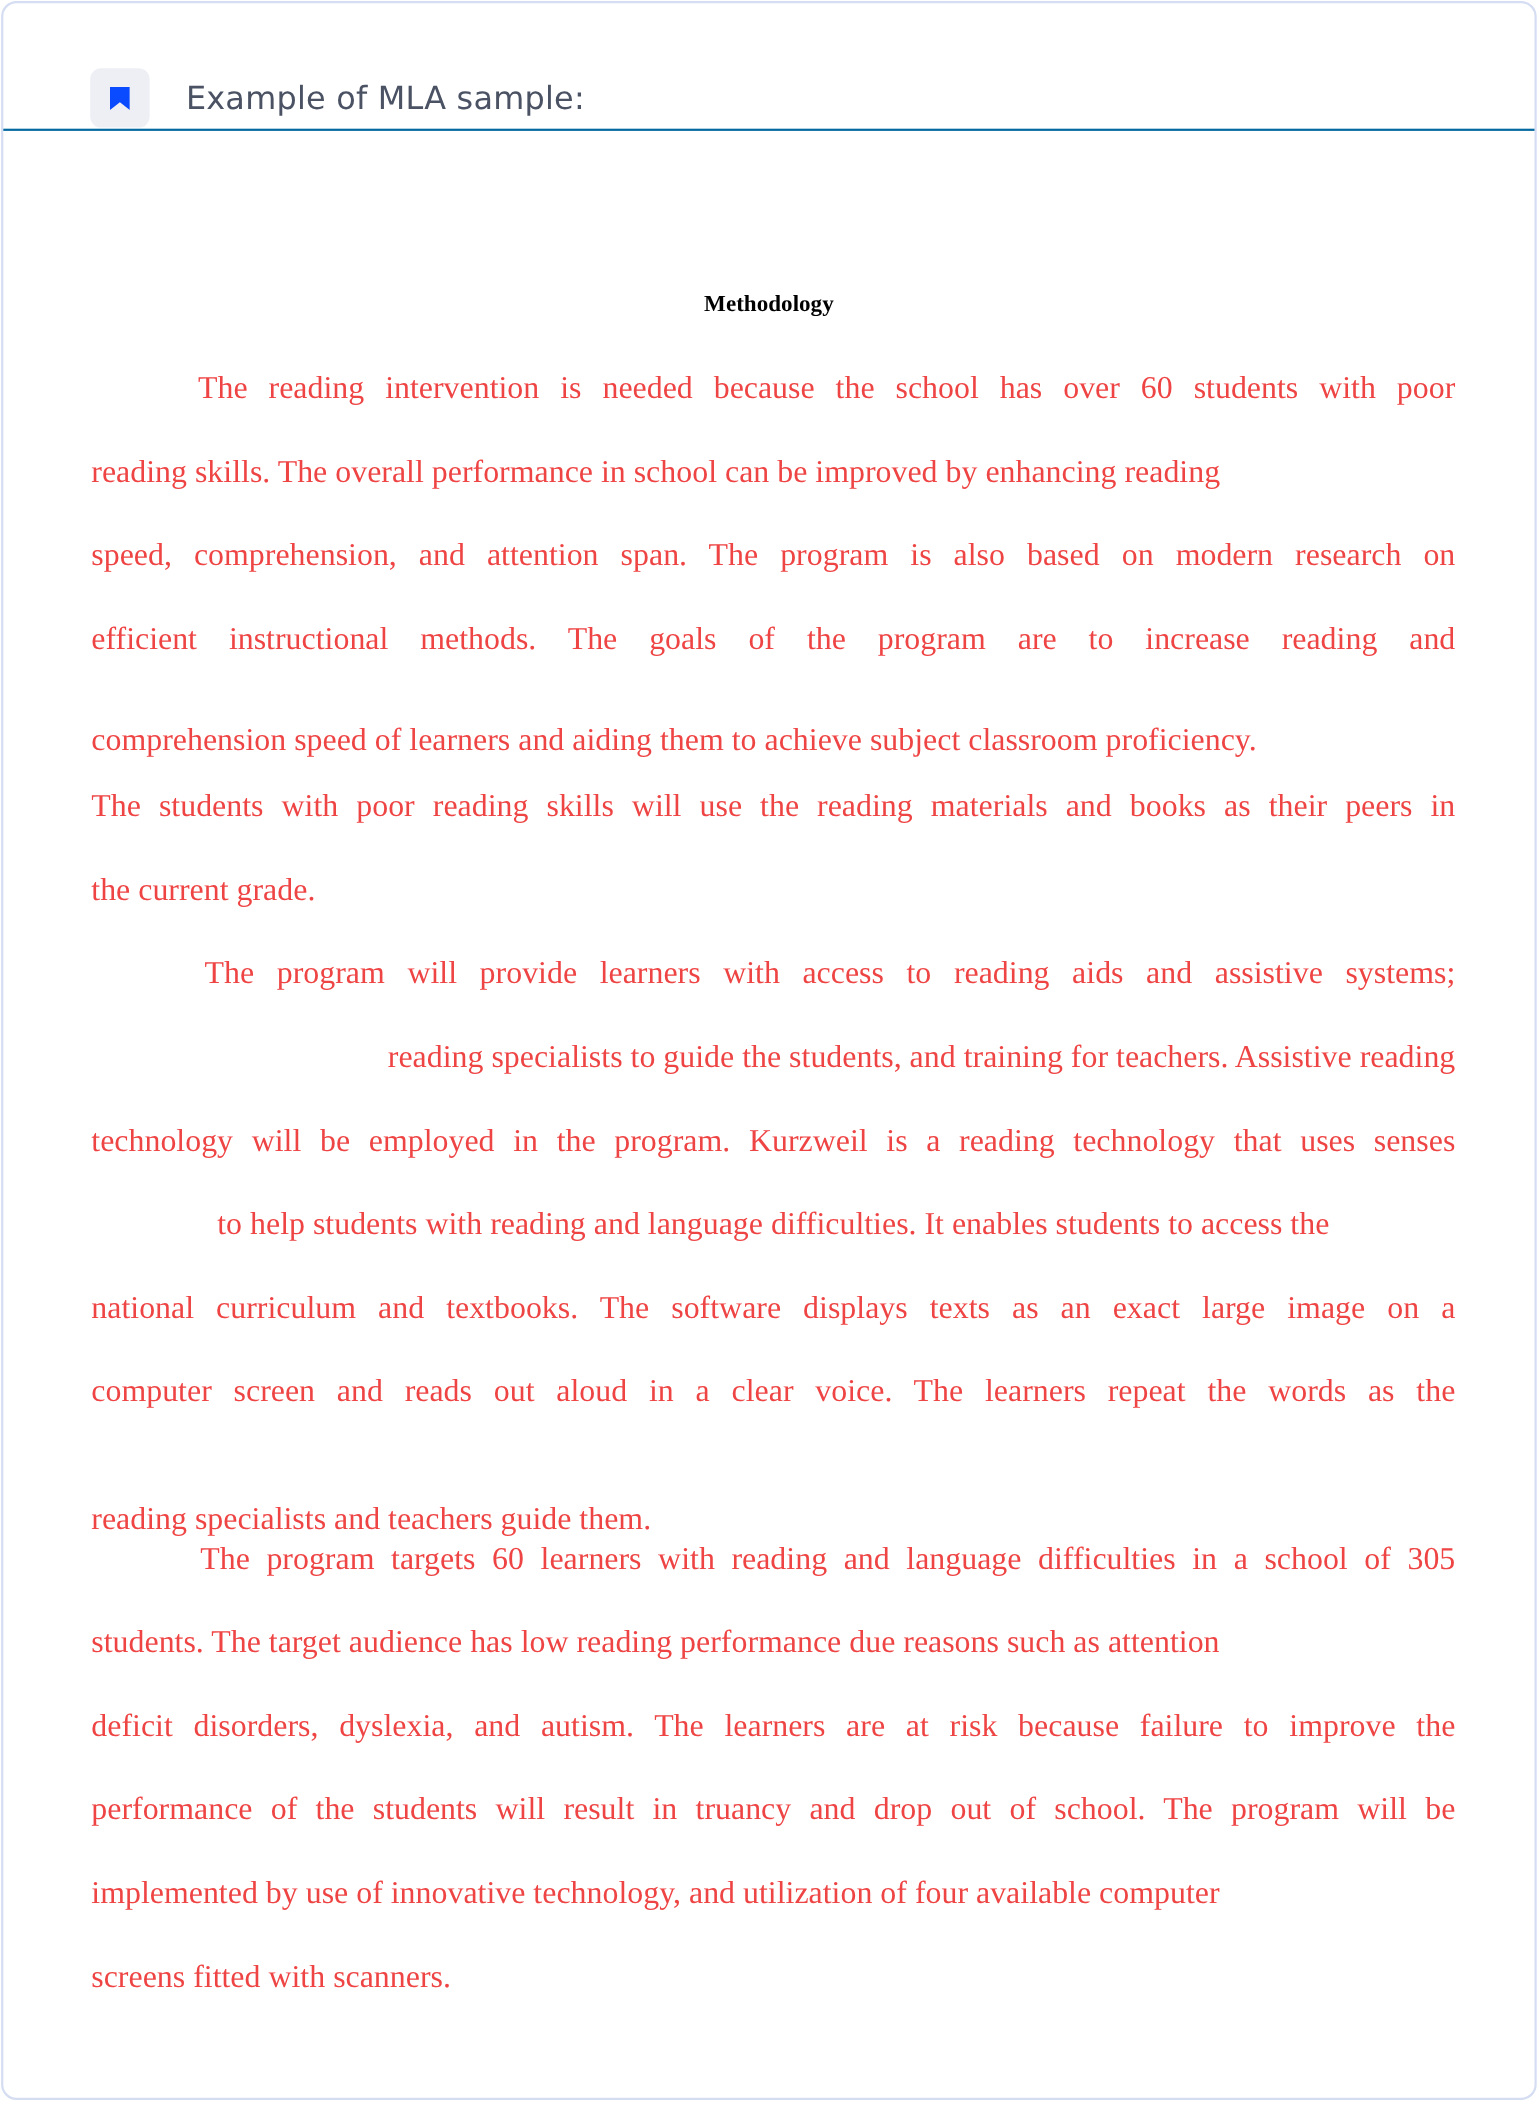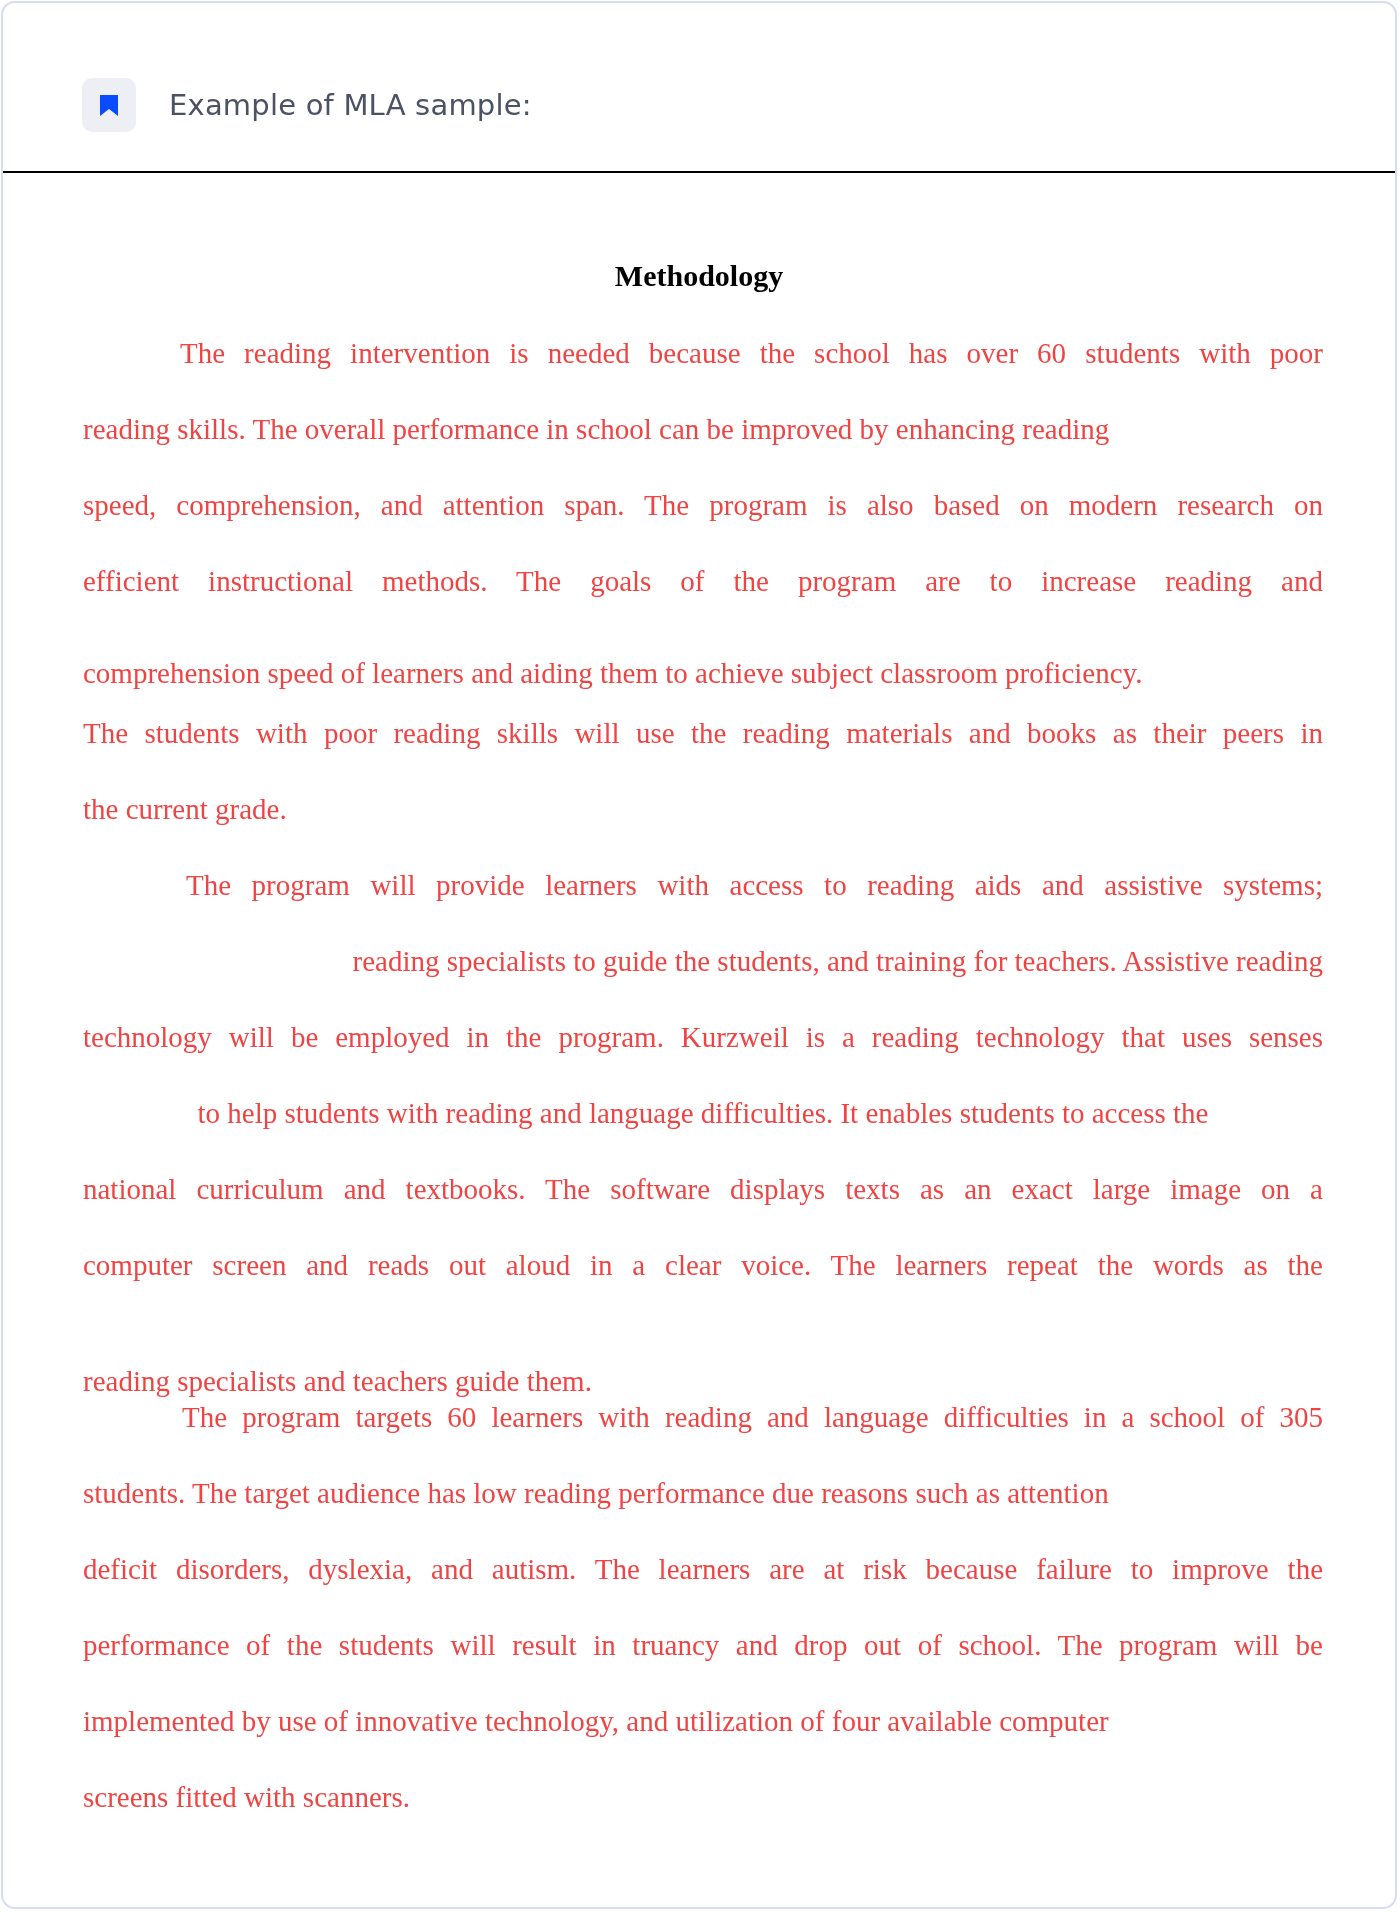--- a/index.html
+++ b/index.html
@@ -2,36 +2,36 @@
 <html><head>
 <meta charset="utf-8">
 <style>
   html, body { margin: 0; padding: 0; background: #ffffff; }
   body { width: 1400px; height: 1912px; position: relative; overflow: hidden; }
   .card {
     position: absolute; left: 1px; top: 1px; width: 1396px; height: 1908px;
     border: 2px solid #D5DDF2; border-radius: 14px; box-sizing: border-box; background: #fff;
   }
   .header {
-    position: absolute; left: 0; top: 16px; right: 0; height: 154px;
-    border-bottom: 2px solid #000000; box-sizing: border-box;
+    position: absolute; left: 0; top: 0; right: 0; height: 116px;
+    border-bottom: 2px solid #0369a1; box-sizing: border-box;
   }
   .icon-box {
     position: absolute; left: 79px; top: 59px; width: 54px; height: 54px;
     background: #EDEFF5; border-radius: 10px;
   }
   .icon-box svg { position: absolute; left: 18px; top: 17px; }
   .header-title {
     position: absolute; left: 166px; top: 64px; line-height: 44px;
     font-family: "DejaVu Sans", sans-serif; font-size: 29px; color: #4A5263; letter-spacing: 0.2px;
   }
   .doc { position: absolute; left: 0; top: 0; width: 100%; }
   .heading {
     position: absolute; left: 0; width: 100%; top: 250px; text-align: center;
-    font-family: "Liberation Serif", serif; font-weight: bold; font-size: 30px; color: #000;
+    font-family: "Liberation Serif", serif; font-weight: bold; font-size: 21px; color: #000;
     line-height: 46px;
   }
   .line {
     position: absolute; left: 80px; width: 1240px; height: 46px; line-height: 46px;
     font-family: "Liberation Serif", serif; font-size: 29px; color: #ef4444;
     white-space: nowrap; overflow: visible;
   }
   .line.justify { text-align: justify; text-align-last: justify; white-space: normal; overflow: hidden; }
 </style>
 </head>

